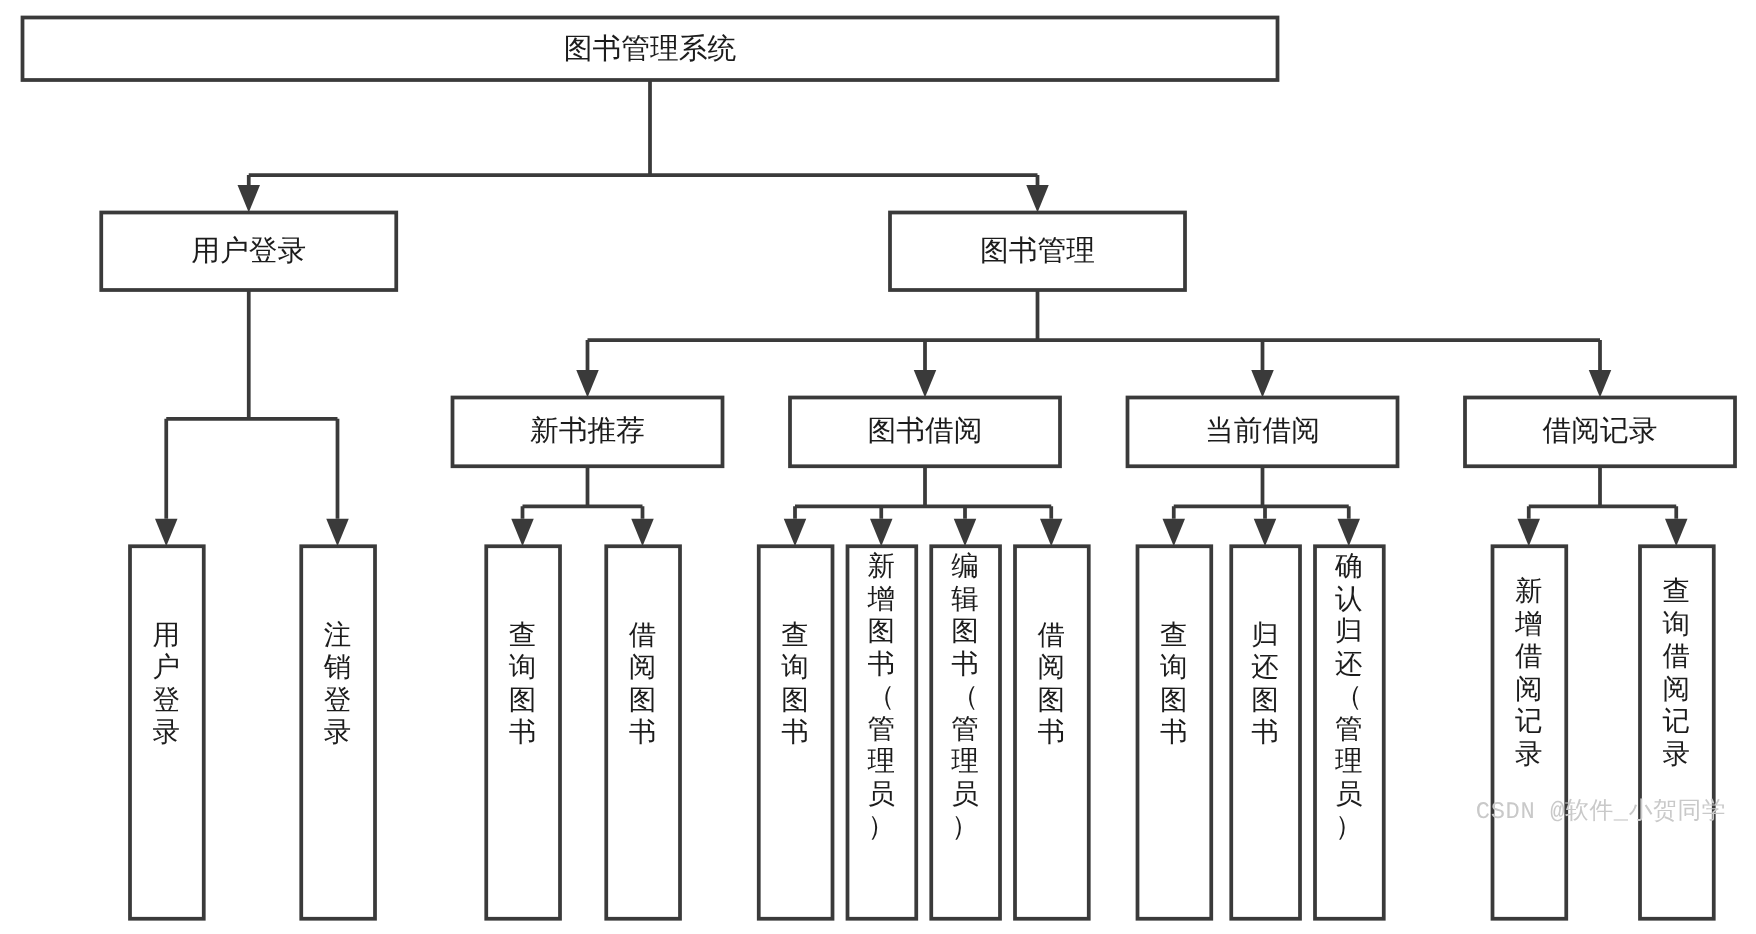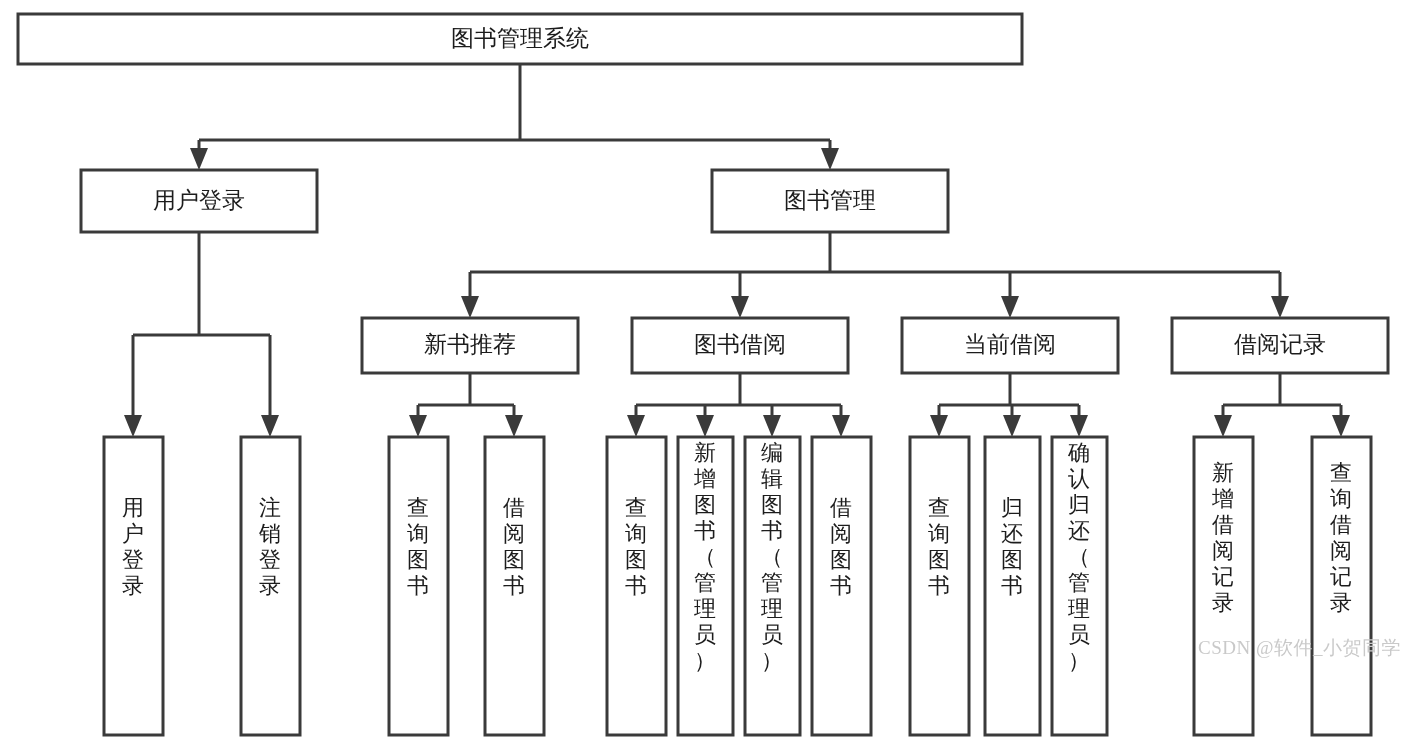--- a/index.html
+++ b/index.html
@@ -49,23 +49,23 @@
     dominant-baseline: middle;
   }
   .node-label-v {
     font-family: "Liberation Sans", "DejaVu Sans", sans-serif;
     font-size: 22px;
     fill: #1c1c1c;
     text-anchor: middle;
   }
   .watermark {
     position: absolute;
-    right: 4px;
+    right: 24px;
     bottom: 6px;
-    font-family: Liberation Serif, serif;
+    font-family: Liberation Mono, monospace;
     font-size: 19px;
     color: #c9c9c9;
     letter-spacing: 0.5px;
     white-space: nowrap;
     user-select: none;
   }
 </style>
 </head>
 <body>
 

